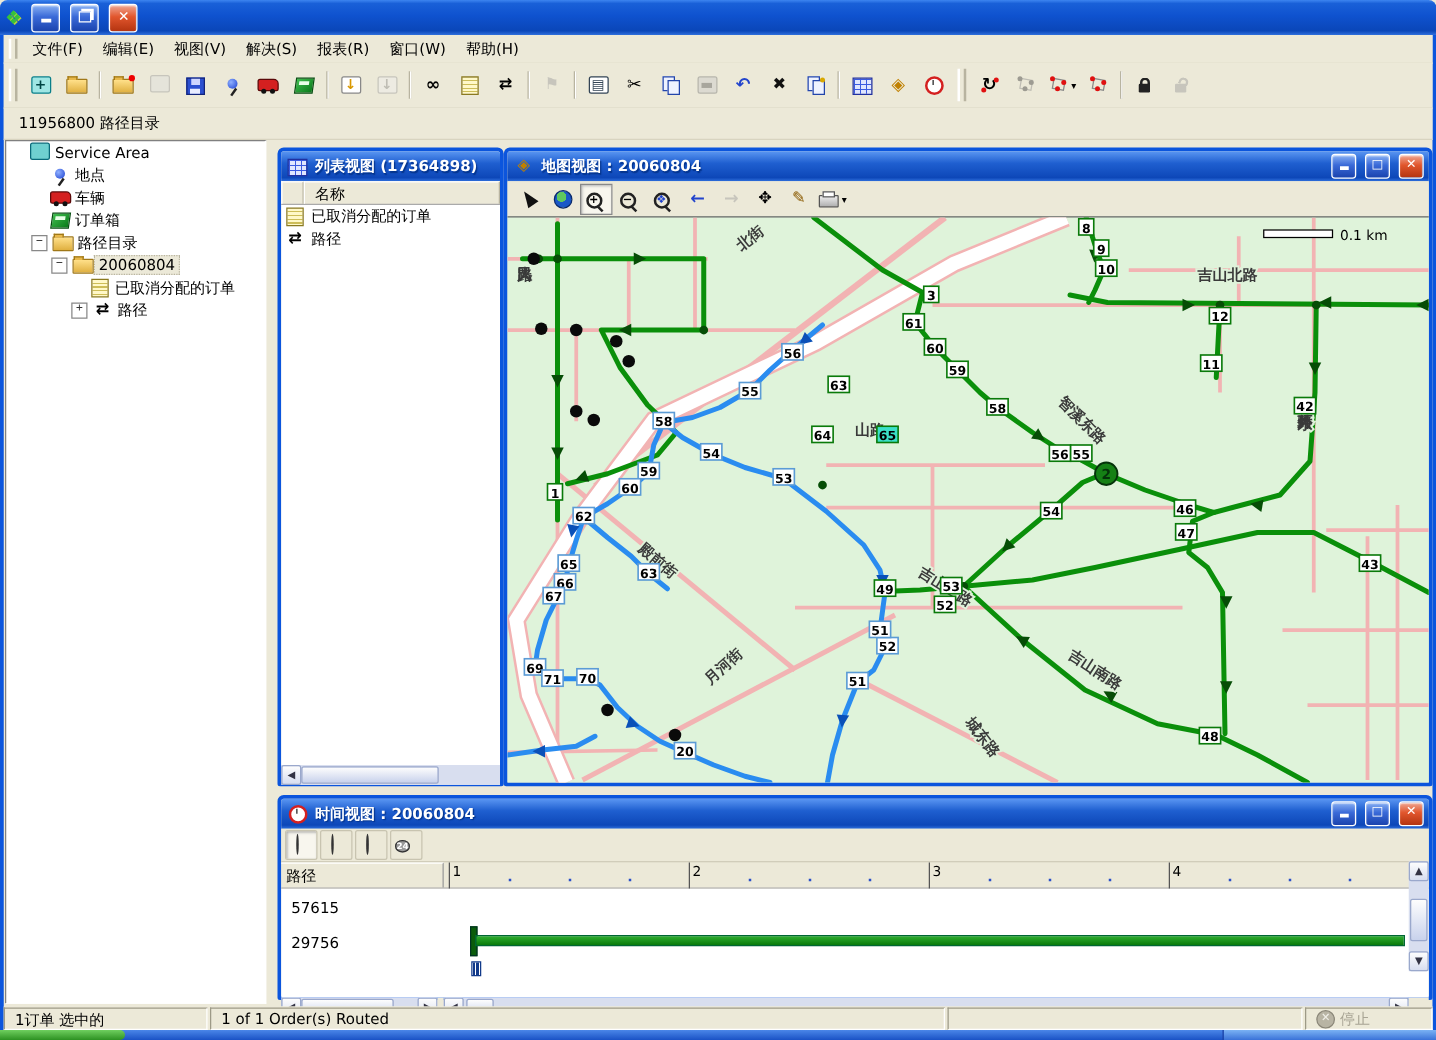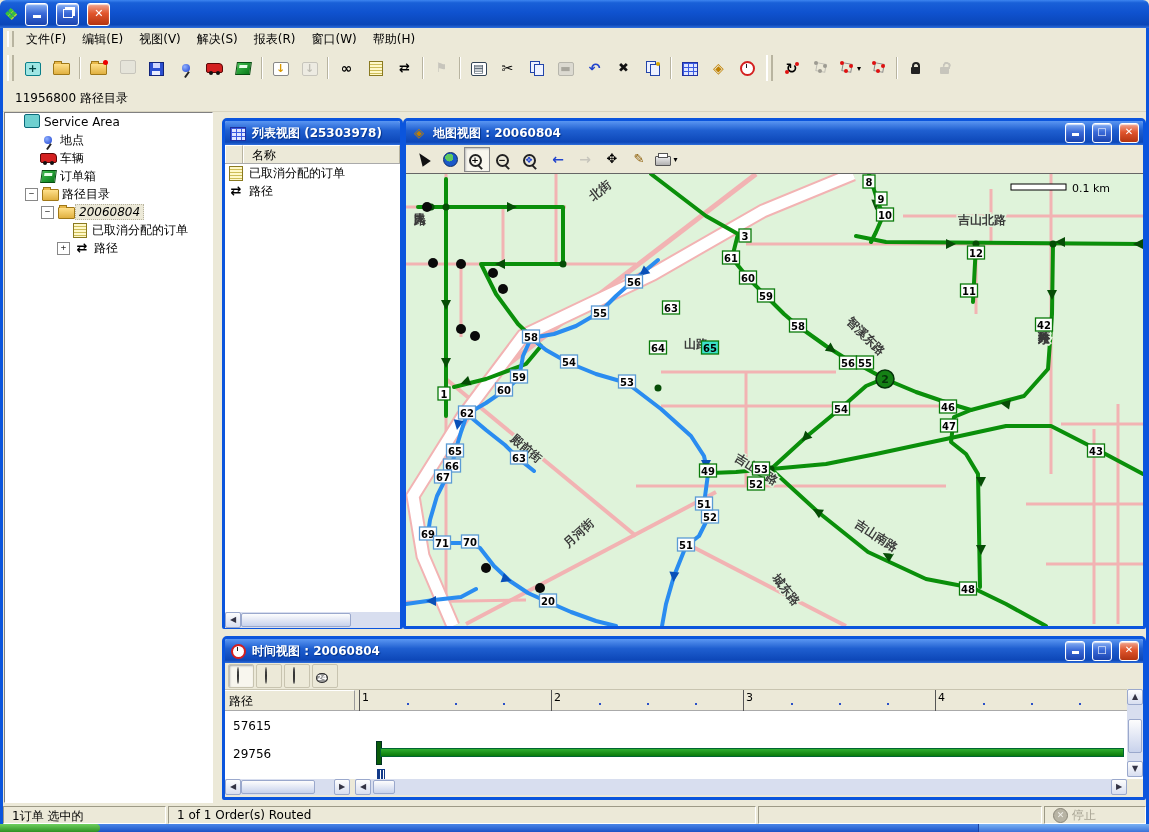--- a/index.html
+++ b/index.html
@@ -70,21 +70,21 @@
   .prn{width:14px;height:8px;background:linear-gradient(#ededed,#b0b0b0);border:1px solid #555;border-radius:1px;display:inline-block;position:relative;margin-top:5px;}
   .prn:before{content:"";position:absolute;left:2px;top:-4px;width:8px;height:3px;background:#fff;border:1px solid #555;}
   
   .pathbar{position:absolute;left:3px;top:86px;width:1143px;height:26px;background:#ece9d8;display:flex;align-items:center;padding-left:12px;box-sizing:border-box;border-bottom:1px solid #d8d4c0;}
   
   .sideborder{position:absolute;top:28px;width:3px;height:796px;background:#0b55dd;}
   .treepanel{position:absolute;left:4px;top:112px;width:207px;height:689px;background:#fff;
     border:1px solid;border-color:#808080 #fff #fff #808080;overflow:hidden;}
   .trow{height:18px;display:flex;align-items:center;white-space:nowrap;}
   .trow .lbl{padding:0 3px;}
-  .trow.sel .lbl{background:#ece9d8;border:1px dotted #b8b4a0;font-style:italic;}
+  .trow.sel .lbl{background:#ece9d8;border:1px dotted #b8b4a0;}
   .exp{width:11px;height:11px;border:1px solid #888;background:#fff;font:9px/9px "DejaVu Sans Mono",monospace;text-align:center;color:#333;margin-right:3px;flex:none;}
   .spacer{flex:none;}
   
   .cwin{position:absolute;border:3px solid #0b55dd;border-radius:5px 5px 2px 2px;background:#ece9d8;box-sizing:border-box;}
   .ctitle{height:24px;background:linear-gradient(180deg,#5a96f2,#1f5fd0 40%,#0d47b8 88%,#2f6fdc);
     display:flex;align-items:center;padding:0 4px;color:#fff;font-weight:bold;font-size:12px;gap:5px;border-radius:2px 2px 0 0;}
   .ctitle .ttl{flex:1;text-shadow:1px 1px 1px #03328a;overflow:hidden;white-space:nowrap;}
   
   .lheader{display:flex;height:18px;background:#ece9d8;border-bottom:1px solid #aaa;}
   .lheader .hcell{border-right:1px solid #b8b4a0;border-top:1px solid #fff;border-left:1px solid #fff;padding:1px 8px;box-sizing:border-box;}
@@ -101,21 +101,21 @@
   .mapcanvas{position:relative;background:#dff3da;border-top:1px solid #666;}
   
   .tclocks{height:26px;background:#ece9d8;display:flex;align-items:center;padding-left:3px;gap:2px;border-bottom:1px solid #c8c4b0;}
   .clkbtn{width:24px;height:22px;display:flex;align-items:center;justify-content:flex-start;border:1px solid #c8c4b0;border-radius:2px;background:#ece9d8;}
   .clkbtn.active{background:#f8f6ee;box-shadow:inset 1px 1px 2px #aaa;}
   .clk{width:14px;height:14px;border-radius:50%;border:1px solid #333;}
   .theader{height:20px;display:flex;background:#ece9d8;border-bottom:1px solid #aaa;position:relative;}
   .theader .namecol{width:130px;border-right:1px solid #999;padding:2px 4px;box-sizing:border-box;border-top:1px solid #fff;}
   .ttick{position:absolute;top:0;height:20px;border-left:1px solid #555;padding:1px 0 0 2px;font-size:11px;}
   .tmini{position:absolute;top:13px;width:2px;height:2px;background:#2a50c8;}
-  .trows{position:relative;background:#fff;height:68px;overflow:hidden;}
+  .trows{position:relative;background:#fff;height:87px;overflow:hidden;}
   .trowlabel{position:absolute;left:8px;font-size:12px;}
   .gbar{position:absolute;height:9px;background:linear-gradient(#2fae2f,#0a7a0a);border:1px solid #063;box-sizing:border-box;}
   .gcap{position:absolute;width:6px;height:24px;background:#0a5c0a;border:1px solid #032;box-sizing:border-box;}
   .bmark{position:absolute;width:8px;height:12px;background:repeating-linear-gradient(90deg,#123a8a 0 2px,#fff 2px 3px);border:1px solid #123a8a;box-sizing:border-box;}
   .vscroll{position:absolute;width:16px;background:#d8deef;display:flex;flex-direction:column;align-items:center;}
   
   .statusbar{position:absolute;left:3px;top:805px;width:1143px;height:19px;background:#ece9d8;display:flex;gap:2px;padding-top:1px;box-sizing:border-box;}
   .scell{border:1px solid;border-color:#9d9a87 #fff #fff #9d9a87;padding:1px 8px;box-sizing:border-box;white-space:nowrap;overflow:hidden;}
   .stopbtn{display:flex;align-items:center;gap:4px;color:#a8a494;}
   .stopico{width:13px;height:13px;border-radius:50%;background:#b8b4a4;border:1px solid #8a8678;color:#f0efe8;font:bold 9px/12px "DejaVu Sans",sans-serif;text-align:center;}
@@ -298,21 +298,21 @@
         <span class="spacer" style="width: 52px;"></span>
         <span class="exp">+</span>
         <span class="ic"><span style="font-weight:bold;font-size:13px">⇄</span></span>
         <span class="lbl">路径</span>
       </div>
     </div>
 
   <div class="cwin" style="left:222px;top:118px;width:181px;height:511px;">
     <div class="ctitle">
       <span class="ic"><span class="gridic"></span></span>
-      <span class="ttl">列表视图 (25303978)</span>
+      <span class="ttl">列表视图 (17364898)</span>
     </div>
     <div class="lheader">
       <span class="hcell" style="width:18px;"></span>
       <span class="hcell" style="flex:1;">名称</span>
     </div>
     <div class="lbody" id="list-body">
         <div class="lrow">
           <span class="ic"><span class="note"></span></span>
           <span>已取消分配的订单</span>
         </div>

